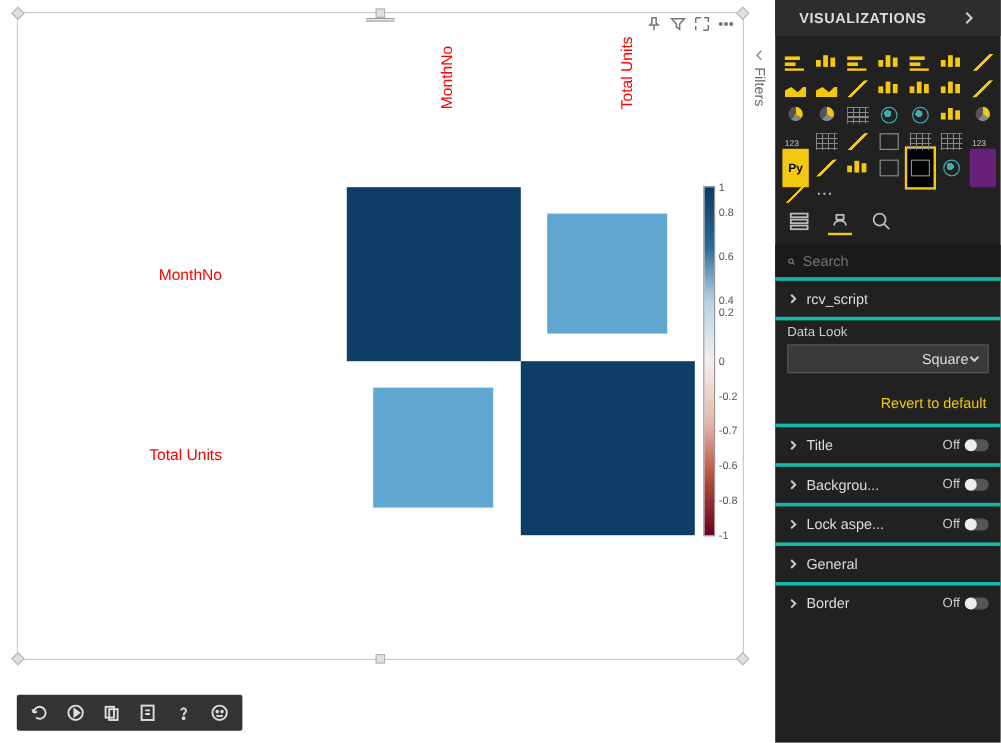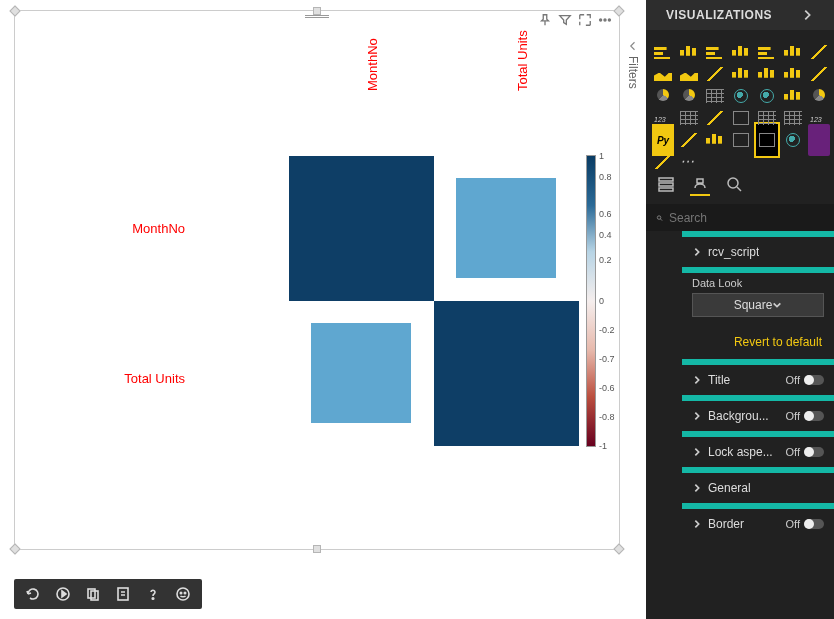--- a/index.html
+++ b/index.html
@@ -49,47 +49,47 @@
 .filters-tab svg { width:12px; height:12px; stroke:#888; fill:none; stroke-width:1.5; }
 .filters-tab .lbl { writing-mode: vertical-rl; font-size:12px; }
 
 
 .right-panel { position:absolute; left: 646px; top: 0; width: 188px; height: 619px; background:#212121; color:#ddd; }
 .panel-header { display:flex; align-items:center; justify-content:space-between; height:30px; padding:0 20px; background:#2d2d2d; }
 .panel-header span { font-weight:600; font-size:12px; letter-spacing:0.5px; }
 .panel-header svg { width:14px; height:14px; stroke:#ccc; fill:none; stroke-width:2; }
 
 .viz-gallery { padding:6px; display:grid; grid-template-columns: repeat(7, 22px); grid-auto-rows: 18px; gap:4px 4px; }
-.viz-item { width:22px; height:32px; display:flex; align-items:center; justify-content:center; cursor:pointer;font-style:italic; }
+.viz-item { width:22px; height:32px; display:flex; align-items:center; justify-content:center; cursor:pointer; }
 .viz-item .glyph { width:18px; height:14px; }
 .viz-item.selected { outline:2px solid #f2c811; background:#000; }
 .viz-item.purple { background:#68217a; border-radius:2px; }
 .viz-item.py { background:#f2c811; color:#000; font-weight:bold; font-size:10px; }
 .viz-item.grey { filter: brightness(1); }
 
 .tool-tabs { display:flex; gap:14px; padding:6px 10px 8px; border-bottom:1px solid #1a1a1a; }
 .tool-tab { width:20px; height:20px; display:flex; align-items:center; justify-content:center; cursor:pointer; padding-bottom:4px; }
 .tool-tab svg { width:18px; height:18px; stroke:#bbb; fill:none; stroke-width:1.5; }
 .tool-tab.active { border-bottom:2px solid #f2c811; }
 
 .search-row { display:flex; align-items:center; gap:6px; padding:6px 10px; background:#1a1a1a; }
 .search-row svg { width:14px; height:14px; stroke:#888; fill:none; stroke-width:2; }
 .search-row input { flex:1; background:transparent; border:none; color:#ccc; font-size:12px; outline:none; }
 
-.section { border-top:6px solid #14b8a6;margin-left:36px; }
+.section { border-top:3px solid #14b8a6; }
 .sec-header { display:flex; align-items:center; justify-content:space-between; padding:8px 10px; cursor:pointer; gap:6px; }
 .sec-header .left { display:flex; align-items:center; gap:6px; flex:1; min-width:0; }
 .sec-header .left span { white-space:nowrap; overflow:hidden; text-overflow:ellipsis; }
 .chev { width:10px; height:10px; stroke:#ccc; fill:none; stroke-width:2; }
 .toggle { display:flex; align-items:center; gap:4px; font-size:11px; color:#ccc;}
 .toggle .track { width:20px; height:10px; border-radius:5px; background:#555; position:relative; }
 .toggle .knob { width:10px; height:10px; border-radius:50%; background:#eee; position:absolute; left:0; top:0; }
 .field-group { padding:4px 10px 8px; }
 .field-label { font-size:11px; color:#ccc; margin-bottom:4px; }
-.select { display:flex; align-items:center; justify-content:center; background:#3a3a3a; border:1px solid #555; padding:4px 6px; cursor:pointer; }
+.select { display:flex; align-items:center; justify-content:flex-end; background:#3a3a3a; border:1px solid #555; padding:4px 6px; cursor:pointer; }
 .select span { font-size:12px; }
 .select svg { width:10px; height:10px; stroke:#ccc; fill:none; stroke-width:2; }
 .revert { text-align:right; color:#f2c811; font-size:12px; padding:10px 12px; cursor:pointer; }
 
 
 .bottom-bar { position:absolute; left:14px; bottom:10px; background:#333; display:flex; gap:12px; padding:6px 10px; border-radius:2px; }
 .bb-icon { width:18px; height:18px; display:flex; align-items:center; justify-content:center; color:#ddd; cursor:pointer; }
 .bb-icon svg { width:16px; height:16px; stroke:#ddd; fill:none; stroke-width:1.6; }
 
 
@@ -174,21 +174,21 @@
             <div class="block small-blue"></div>
           </div>
         <div class="cell c-br">
             <div class="block full-dark"></div>
           </div>
       </div>
       <div class="colorbar"></div>
       <div class="cb-tick" style="top:60px"><span>1</span></div>
       <div class="cb-tick" style="top:81px"><span>0.8</span></div>
       <div class="cb-tick" style="top:118px"><span>0.6</span></div>
-      <div class="cb-tick" style="top:139px"><span>0.4</span></div>
+      <div class="cb-tick" style="top:154px"><span>0.4</span></div>
       <div class="cb-tick" style="top:164px"><span>0.2</span></div>
       <div class="cb-tick" style="top:205px"><span>0</span></div>
       <div class="cb-tick" style="top:234px"><span>-0.2</span></div>
       <div class="cb-tick" style="top:263px"><span>-0.7</span></div>
       <div class="cb-tick" style="top:292px"><span>-0.6</span></div>
       <div class="cb-tick" style="top:321px"><span>-0.8</span></div>
       <div class="cb-tick" style="top:350px"><span>-1</span></div>
     </div>
   </div>
 </div>

